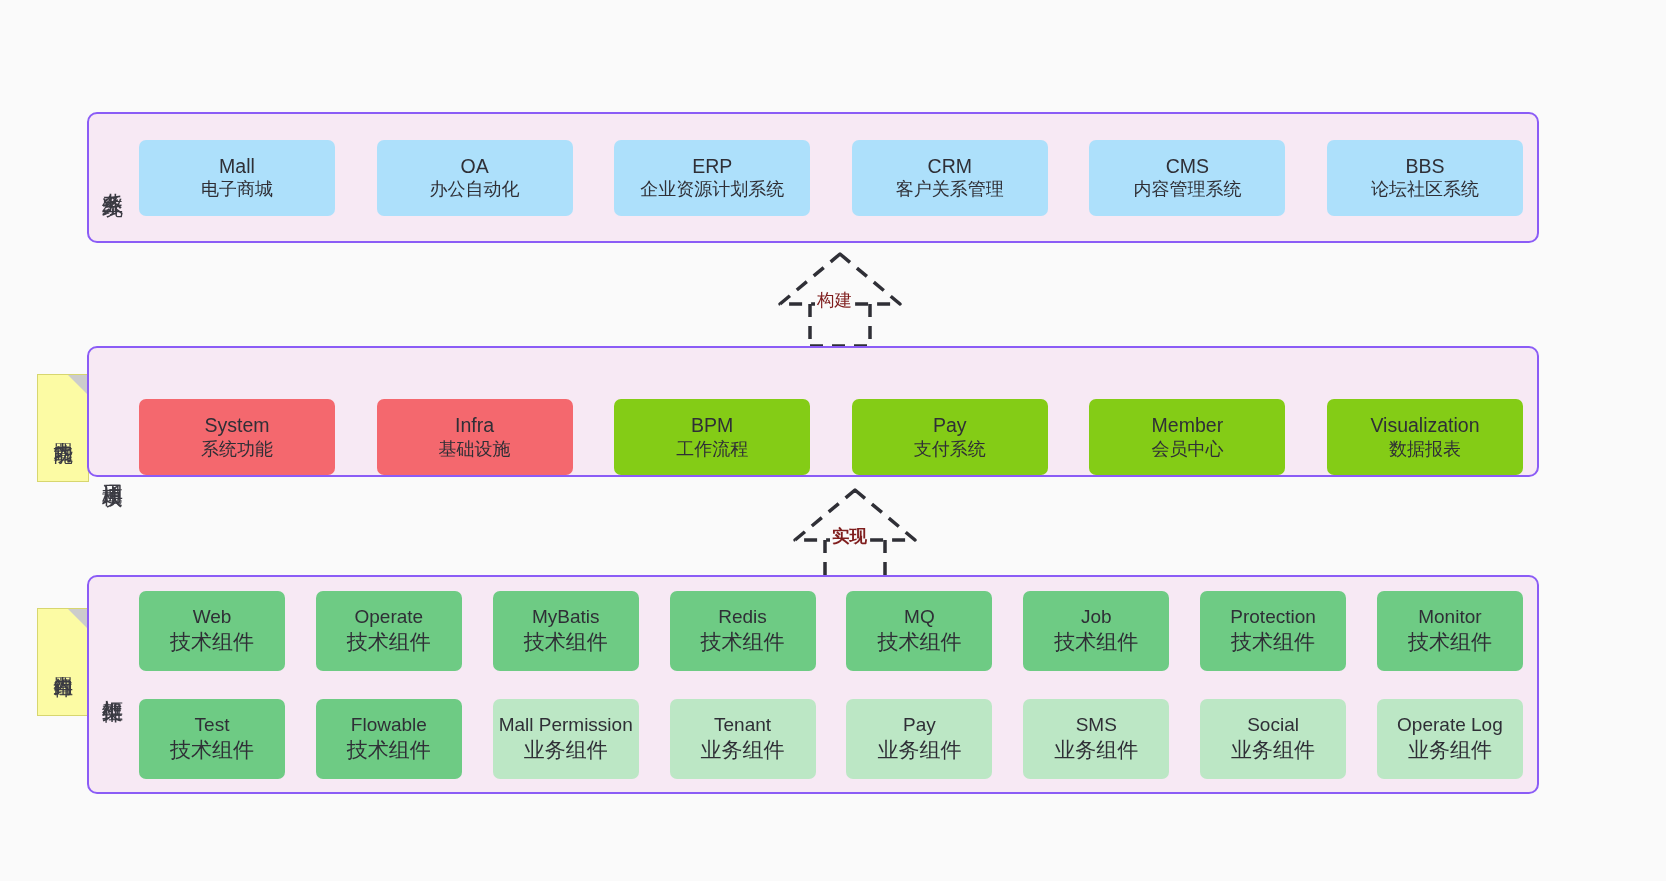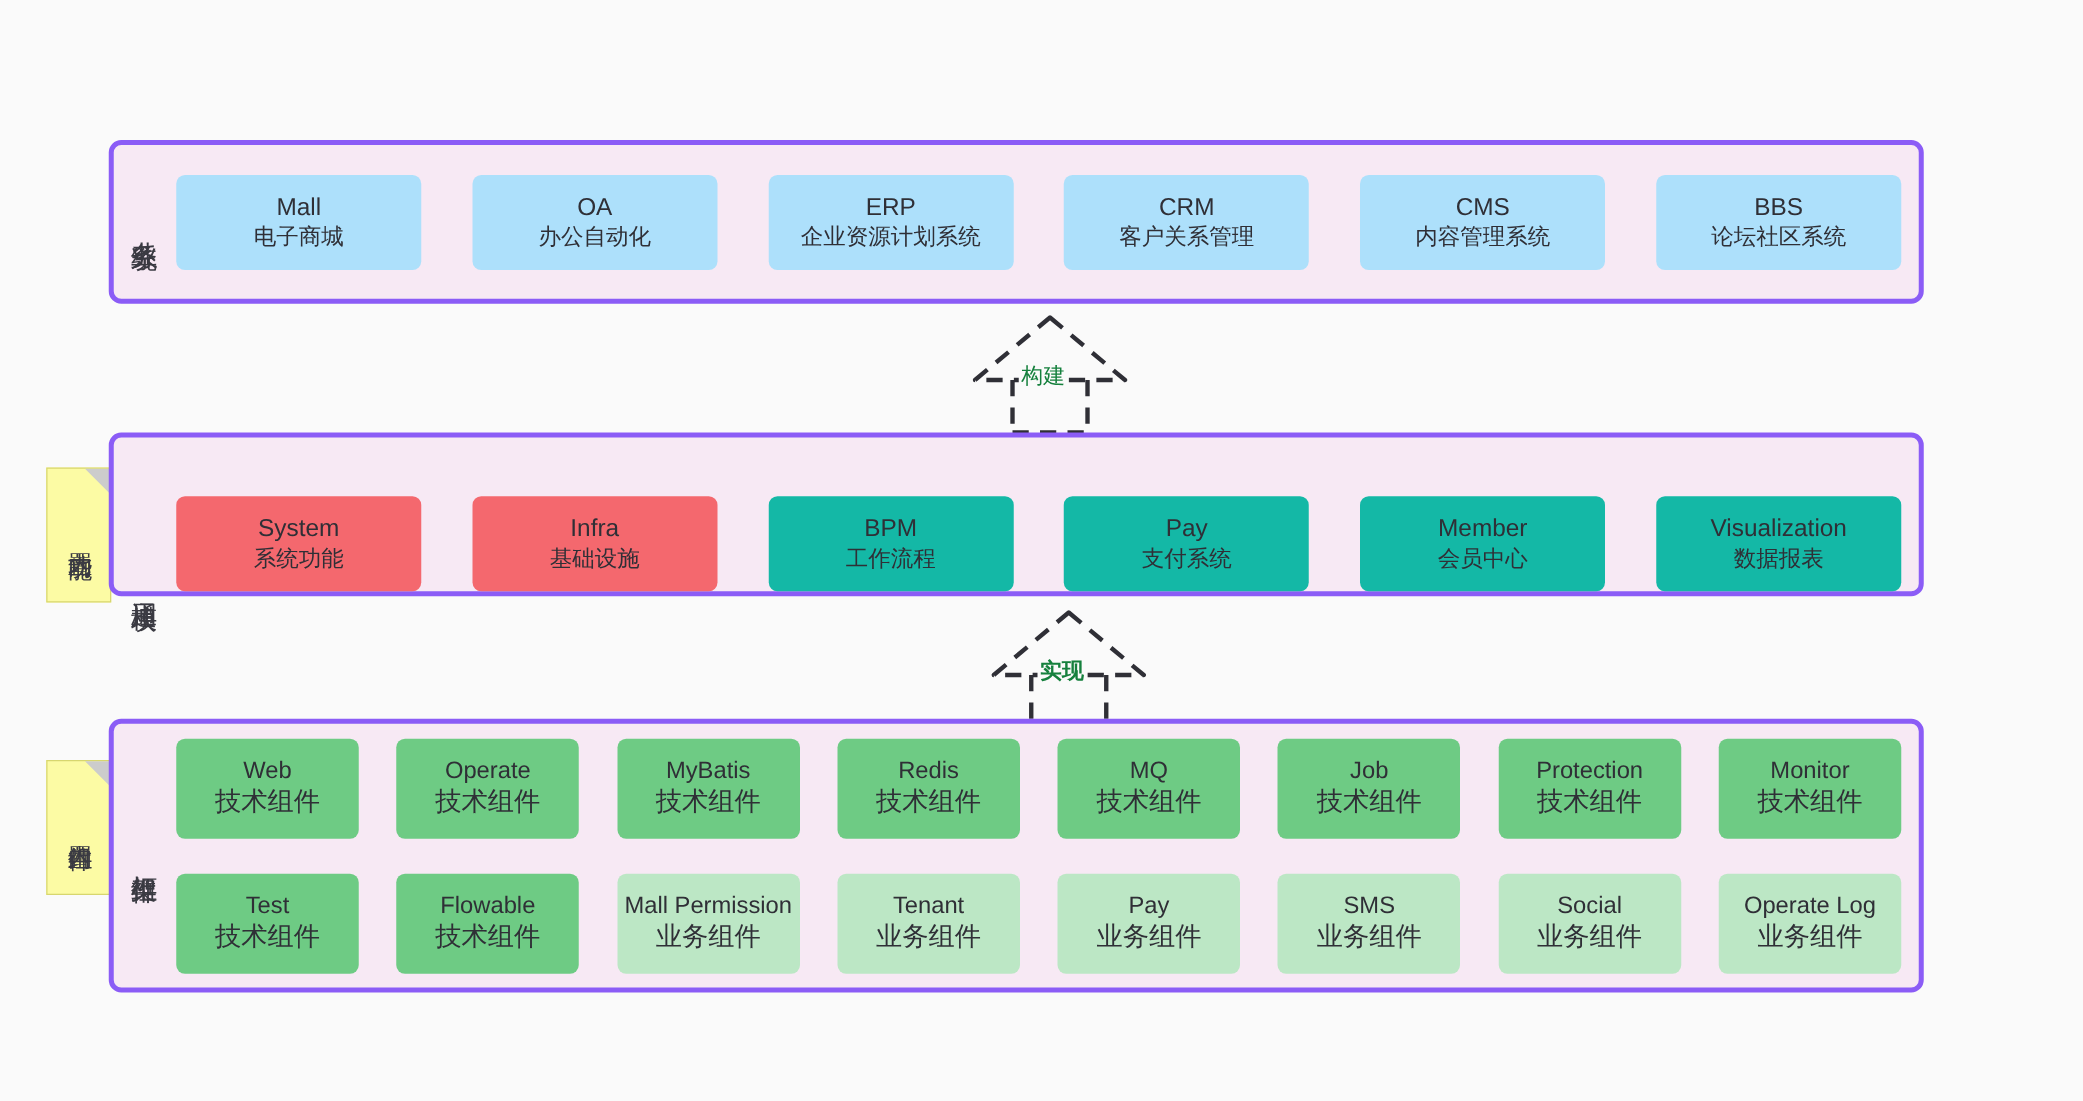--- a/index.html
+++ b/index.html
@@ -20,21 +20,21 @@
     position: absolute;
     left: 0; top: 0;
     width: 1666px;
     height: 881px;
   }
 
   
   .layer {
     position: absolute;
     background: #f7e9f4;
-    border: 4px solid #8b5cf6;
+    border: 2px solid #8b5cf6;
     border-radius: 10px;
     box-sizing: border-box;
     display: flex;
     align-items: stretch;
   }
 
   .layer-title {
     flex: 0 0 auto;
     width: 46px;
     display: flex;
@@ -90,21 +90,21 @@
     background: #ade0fb;
   }
 
   
   #layer-modules { left: 87px; top: 346px; width: 1452px; height: 131px; align-items: flex-end; }
   #layer-modules .card {
     width: 196px;
     height: 76px;
   }
   .card.red  { background: #f4686e; }
-  .card.pink { background: #14b8a6; }
+  .card.pink { background: #84cc16; }
 
   
   #layer-framework { left: 87px; top: 575px; width: 1452px; height: 219px; }
   #layer-framework .layer-body { gap: 28px; padding: 0 14px 0 4px; }
   #layer-framework .card {
     width: 146px;
     height: 80px;
   }
   .card.green      { background: #6ecb84; }
   .card.lightgreen { background: #bce7c5; }
@@ -138,21 +138,21 @@
   }
   #note-builtin-function   { left: 37px; top: 374px;  width: 52px; height: 108px; }
   #note-builtin-components { left: 37px; top: 608px;  width: 52px; height: 108px; }
 
   
   .arrow { position: absolute; }
   .arrow svg { display: block; overflow: visible; }
   .arrow-label {
     position: absolute;
     font-size: 17.5px;
-    color: #15803d;
+    color: #7f1d1d;
     background: #fafafa;
     padding: 0 2px;
     white-space: nowrap;
   }
   #arrow-build   { left: 755px; top: 248px; width: 180px; height: 100px; }
   #arrow-build .arrow-label   { left: 60px; top: 40px; }
   #arrow-implement { left: 770px; top: 484px; width: 180px; height: 100px; }
   #arrow-implement .arrow-label { left: 60px; top: 40px; font-weight: bold; }
 </style>
 </head>

